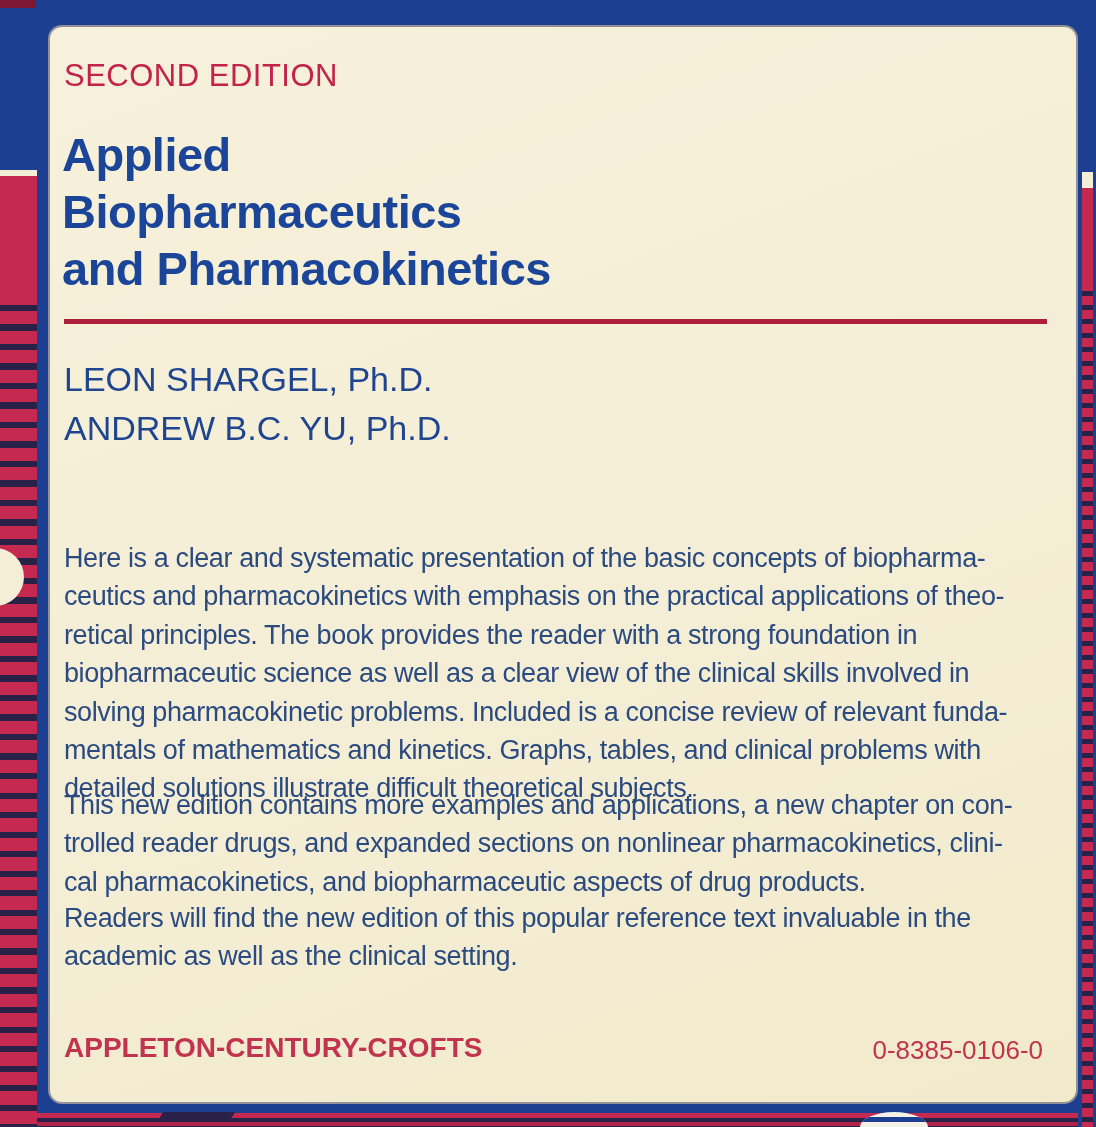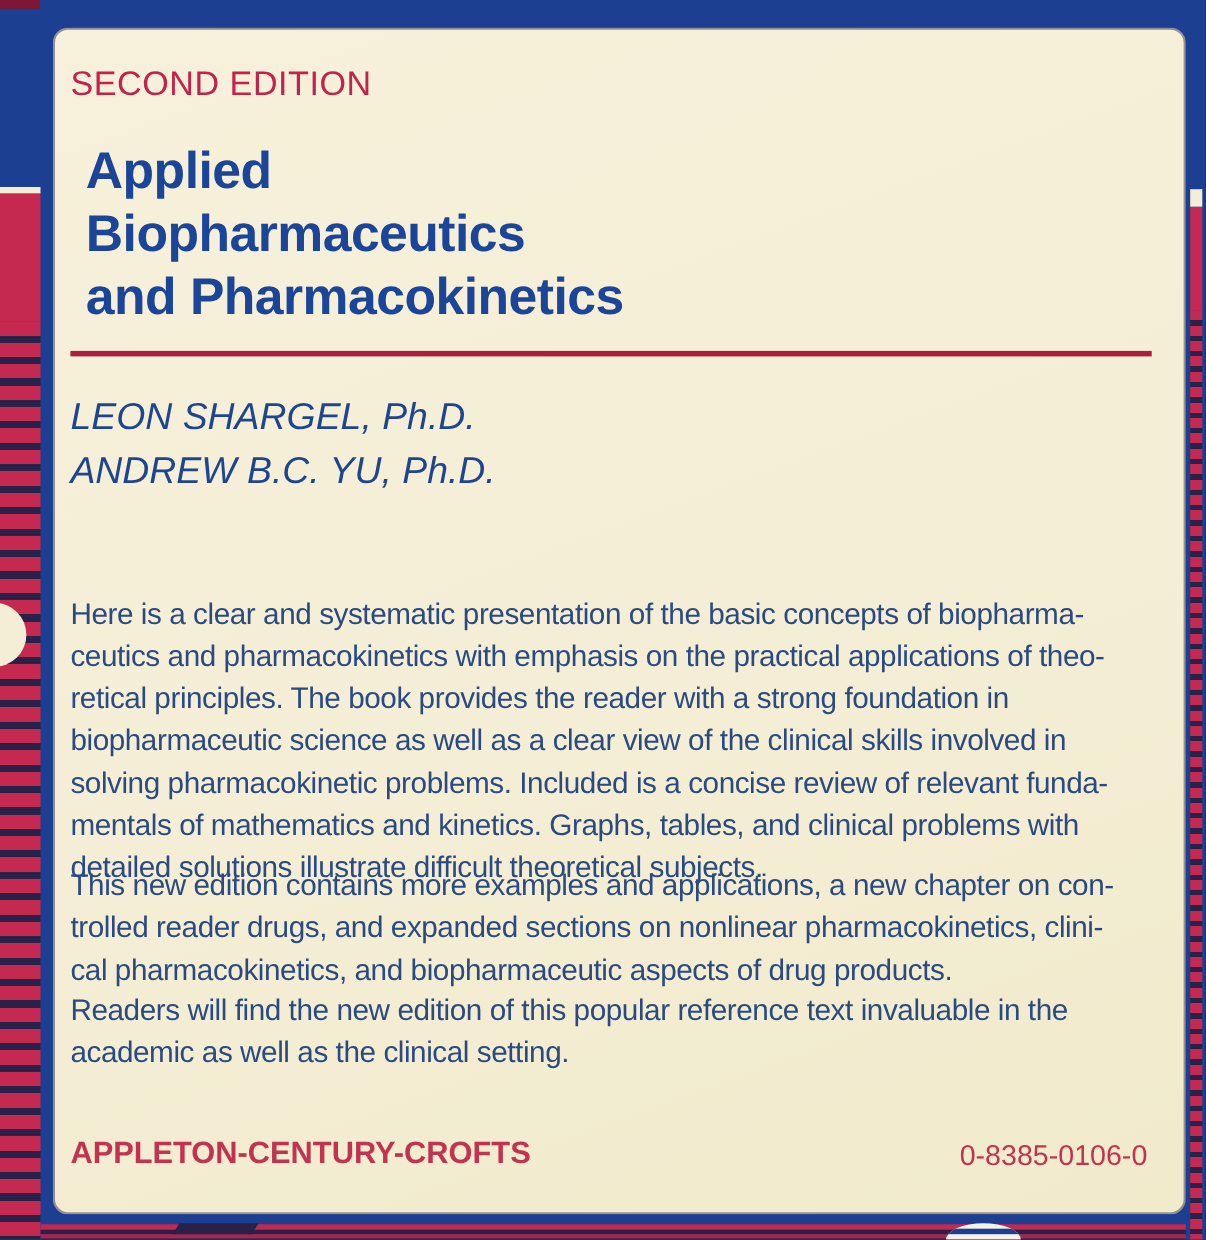--- a/index.html
+++ b/index.html
@@ -48,31 +48,31 @@
     border:2px solid rgba(25,30,75,.45); border-radius:14px;
     box-sizing:border-box;
     padding-left:15px;
   }
 
   .edition {
     position:absolute; left:14px; top:31px;
     font-size:31px; letter-spacing:.5px; color:#c3234a; white-space:pre;
   }
   .title {
-    position:absolute; left:28px; top:99px;
+    position:absolute; left:12px; top:99px;
     font-size:47px; font-weight:bold; letter-spacing:-.5px;
     line-height:57px; color:#1b4598; white-space:pre;
   }
   .rule {
     position:absolute; left:14px; top:292px; width:983px; height:5px;
     background:#ae1f3d;
   }
   .authors {
     position:absolute; left:14px; top:328px;
-    font-size:34px; line-height:49px; color:#1f4590; white-space:pre;font-style:italic;
+    font-size:34px; line-height:49px; color:#1f4590; white-space:pre;
   }
   .para {
     position:absolute; left:14px;
     font-size:27px; letter-spacing:-.4px; line-height:38.4px;
     color:#2a4a80; white-space:pre;
   }
   .para-1 { top:512px; }
   .para-2 { top:759px; }
   .para-3 { top:872px; }
   .publisher {

